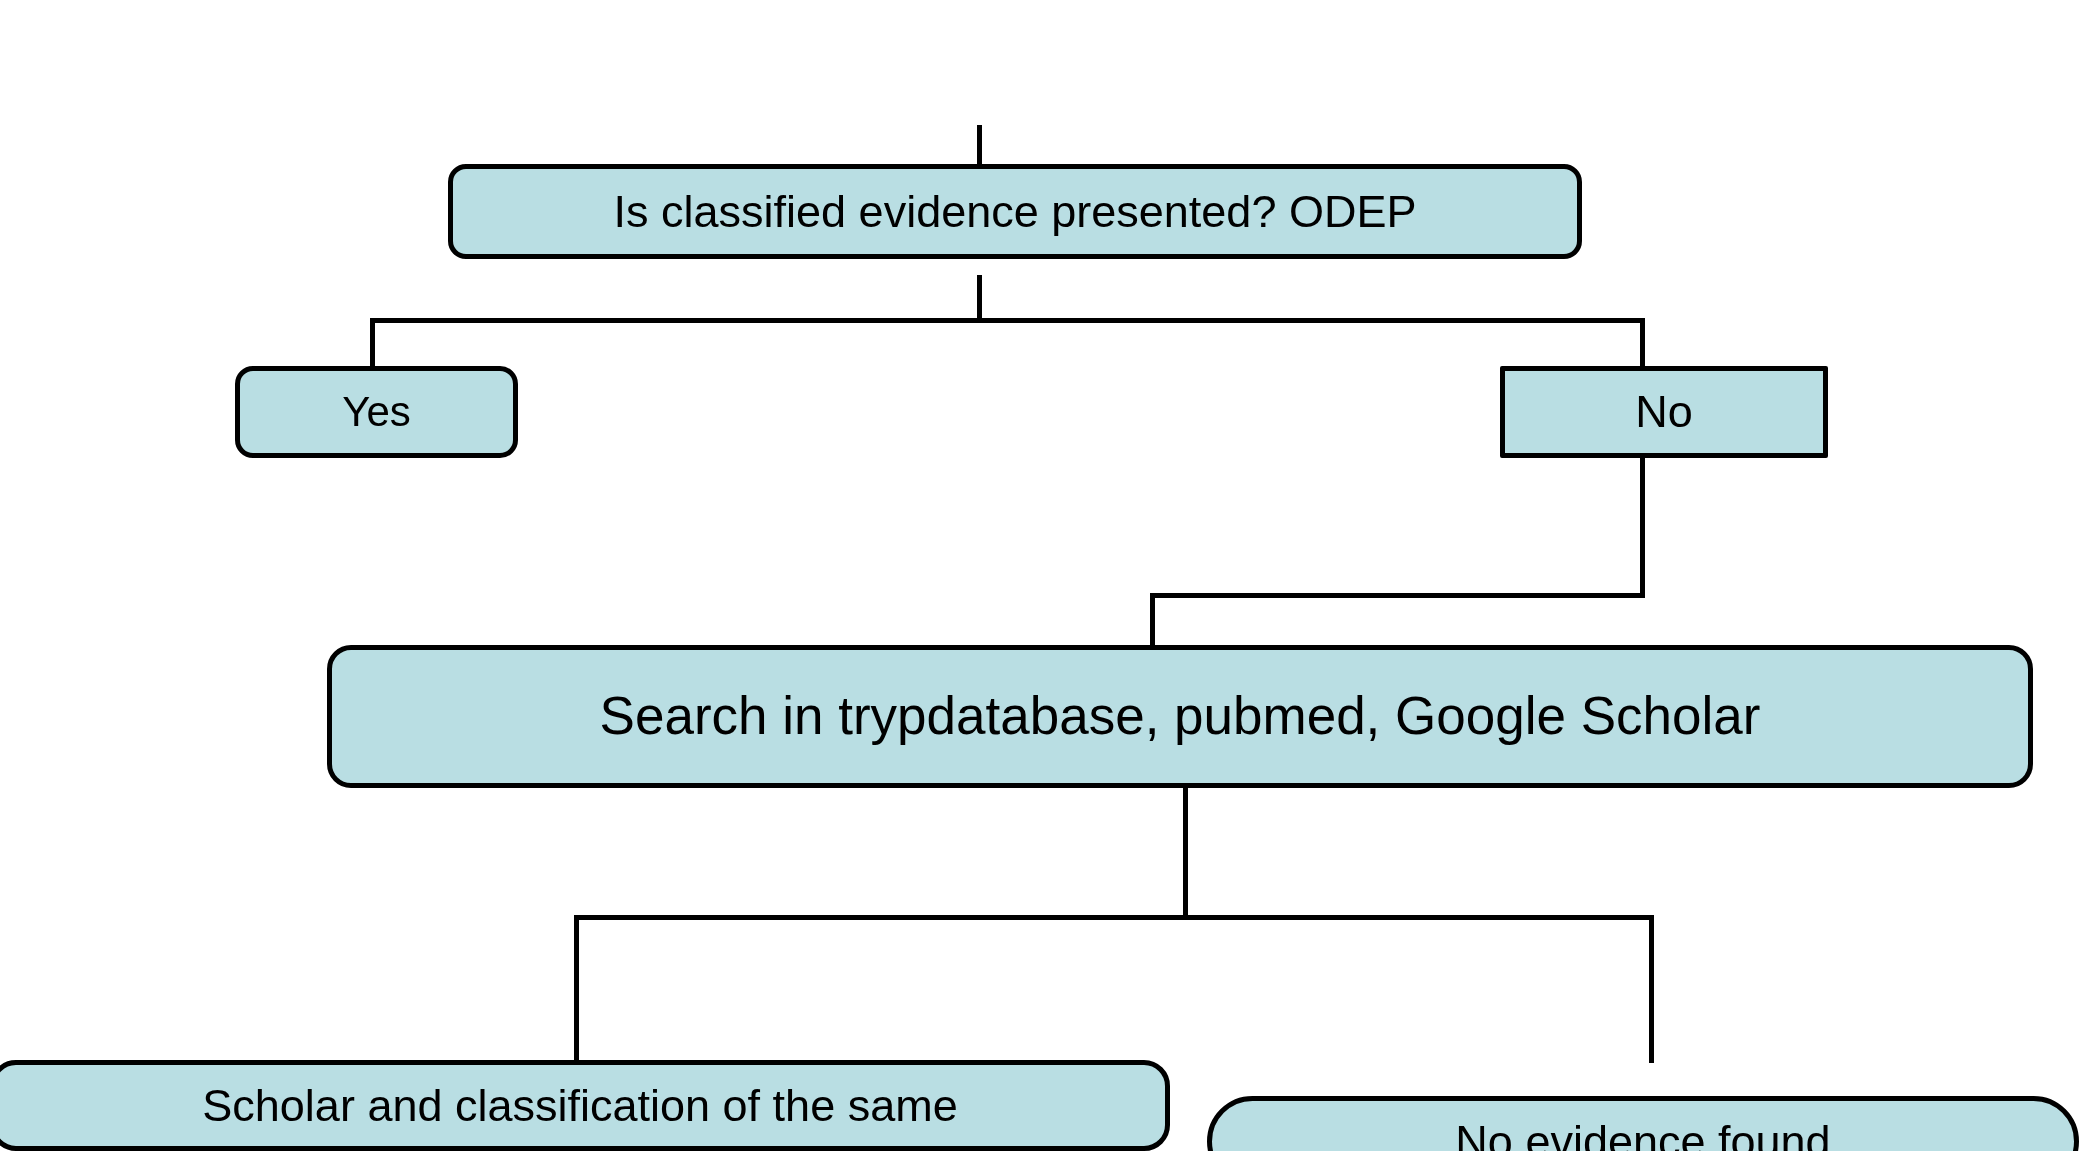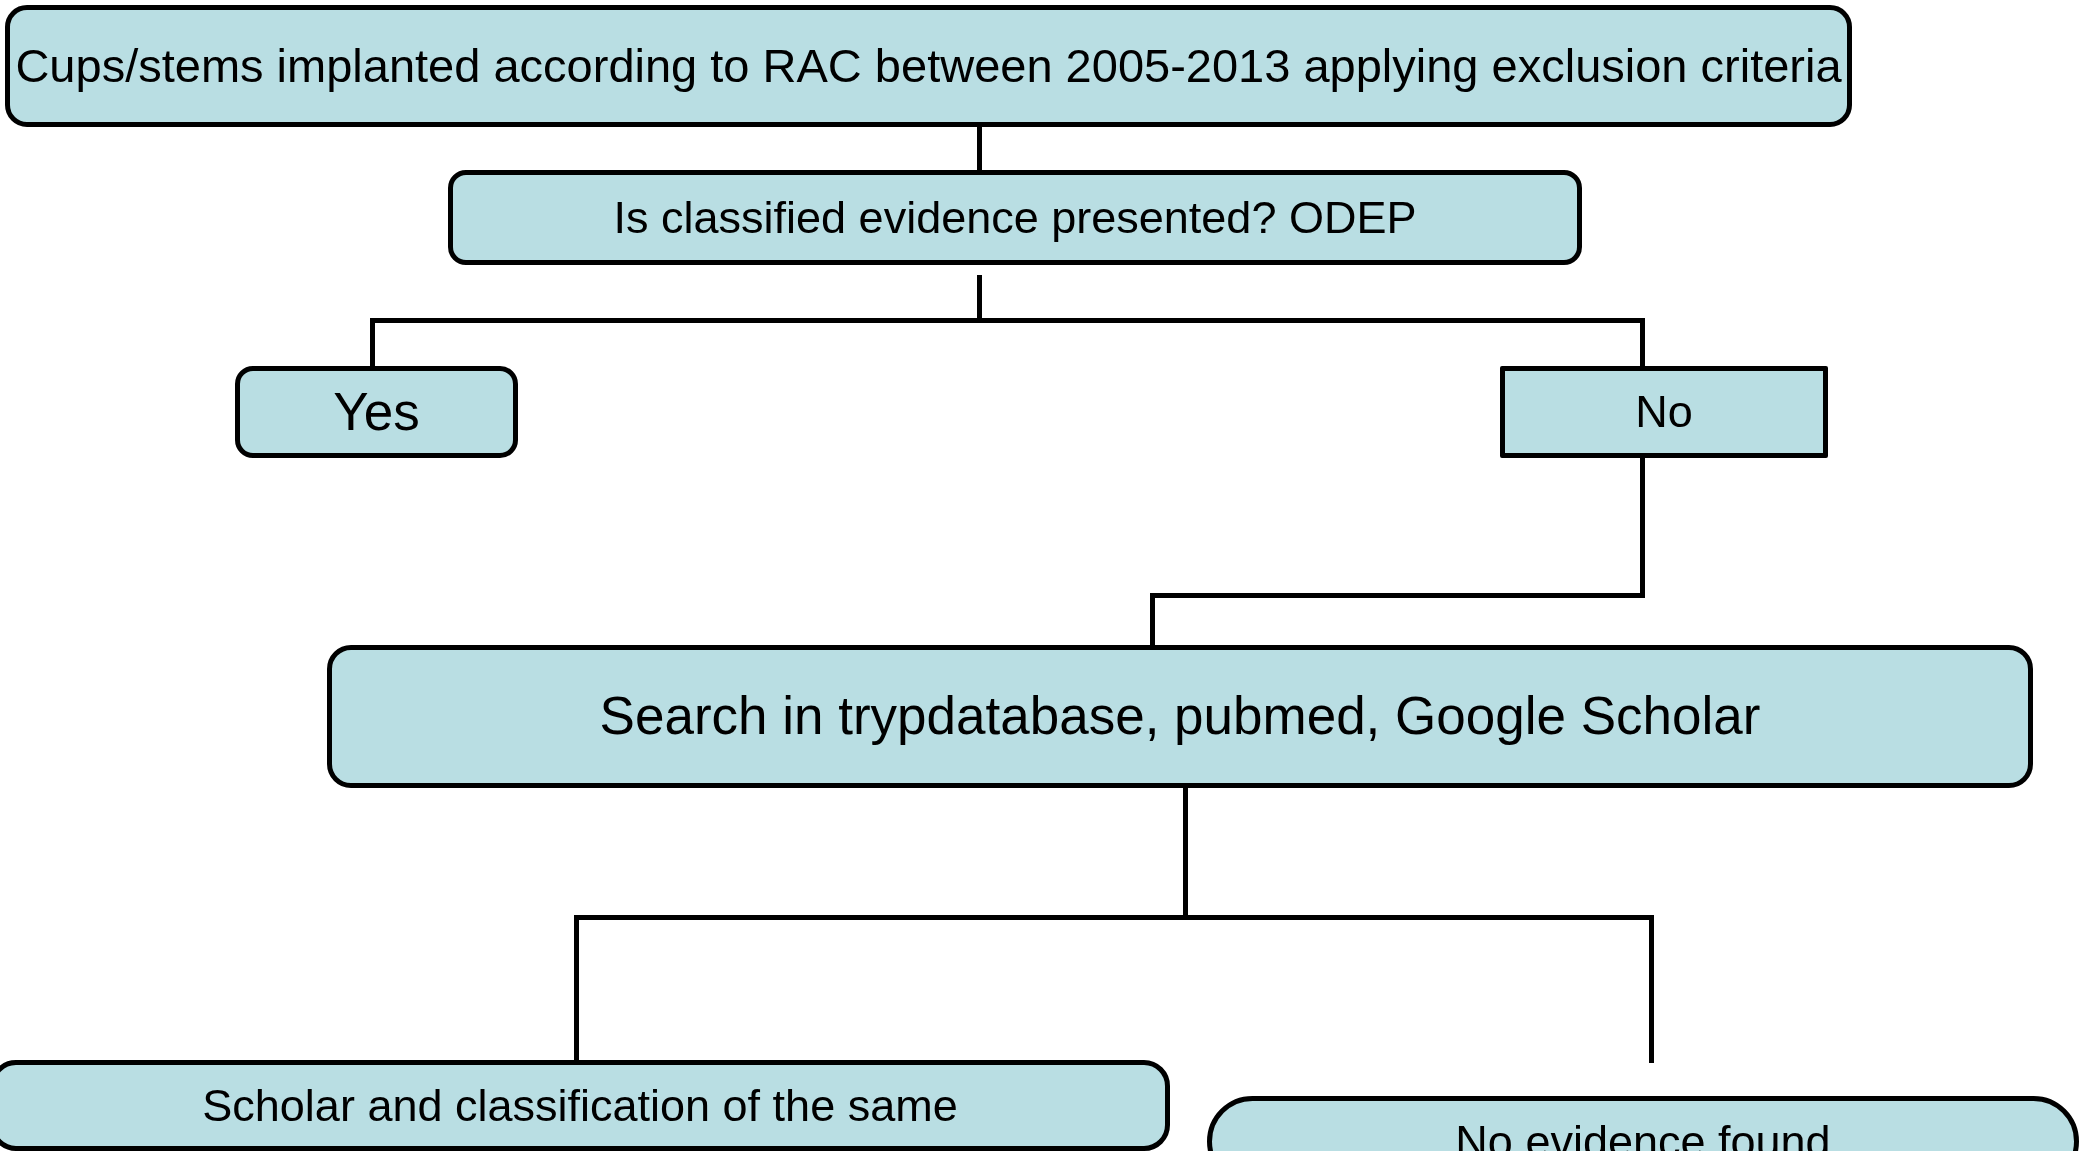--- a/index.html
+++ b/index.html
@@ -33,28 +33,28 @@
     padding: 0 14px;
   }
 
   
   #node-root {
     left: 5px; top: 5px; width: 1847px; height: 122px;
     border-radius: 22px;
     font-size: 47px;
   }
   #node-question {
-    left: 448px; top: 170px; width: 1134px; height: 95px;
+    left: 448px; top: 164px; width: 1134px; height: 95px;
     border-radius: 18px;
     font-size: 45px;
   }
   #node-yes {
     left: 235px; top: 366px; width: 283px; height: 92px;
     border-radius: 18px;
-    font-size: 53px;
+    font-size: 42px;
   }
   #node-no {
     left: 1500px; top: 366px; width: 328px; height: 92px;
     border-radius: 2px;
     font-size: 45px;
   }
   #node-search {
     left: 327px; top: 645px; width: 1706px; height: 143px;
     border-radius: 24px;
     font-size: 53px;
@@ -108,23 +108,20 @@
   <div class="conn conn-v" id="c-split-left"></div>
   <div class="conn conn-v" id="c-split-right"></div>
   <div class="conn conn-v" id="c-no-down"></div>
   <div class="conn conn-h" id="c-no-across"></div>
   <div class="conn conn-v" id="c-no-intosearch"></div>
   <div class="conn conn-v" id="c-search-stem"></div>
   <div class="conn conn-h" id="c-bottom-bar"></div>
   <div class="conn conn-v" id="c-bottom-left"></div>
   <div class="conn conn-v" id="c-bottom-right"></div>
 
-  <div class="node" id="node-root">
-    <span class="node-label">Cups/stems implanted according to RAC between 2005-2013 applying exclusion criteria</span>
-  </div>
 
   <div class="node" id="node-question">
     <span class="node-label">Is classified evidence presented? ODEP</span>
   </div>
 
   <div class="node" id="node-yes">
     <span class="node-label">Yes</span>
   </div>
 
   <div class="node" id="node-no">

